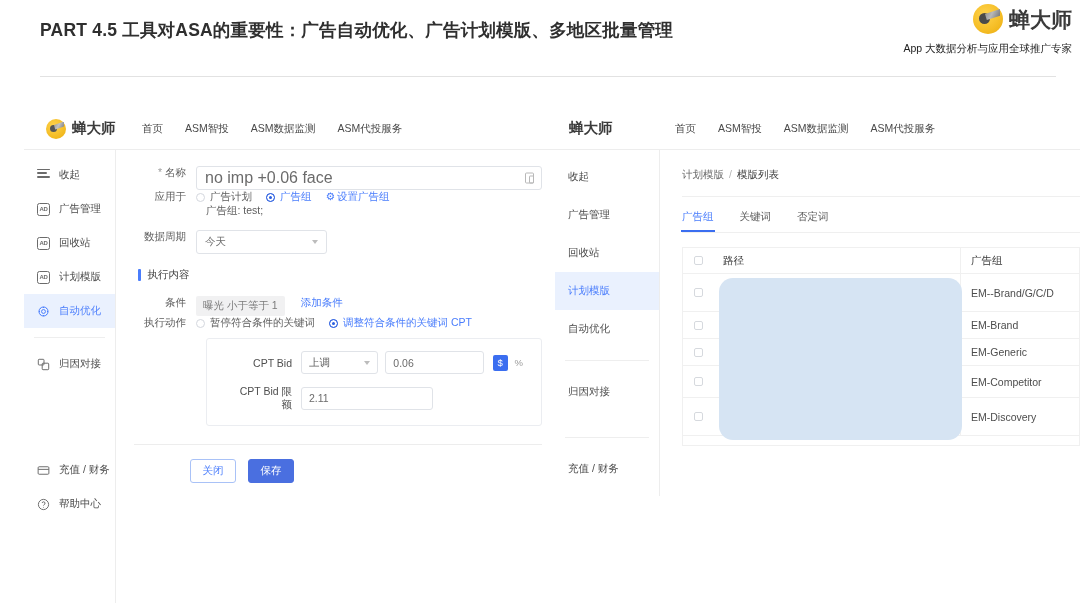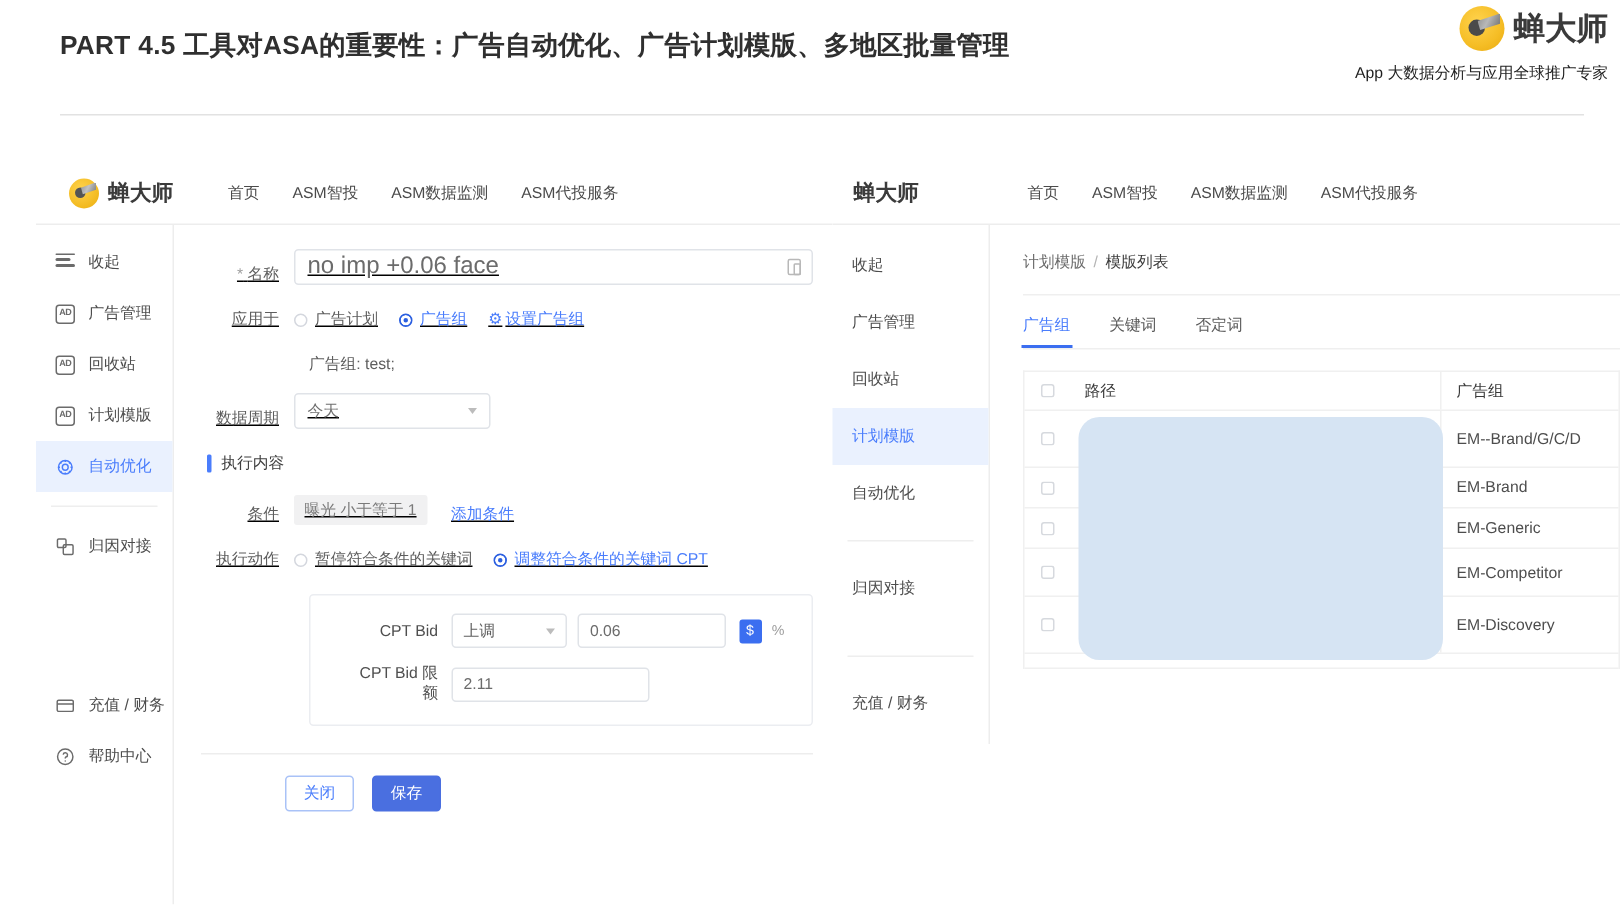--- a/index.html
+++ b/index.html
@@ -58,21 +58,21 @@
     width: 7px; height: 7px; border-radius: 50%; background: #555;
   }
   .logo-mini::after {
     content: ""; position: absolute; left: 8px; top: 3px;
     width: 10px; height: 8px;
     background: linear-gradient(115deg, #949494 0%, #c2c2c2 45%, #777 100%);
     clip-path: polygon(0% 45%, 100% 0%, 100% 62%, 12% 100%);
   }
   .shot-logo-wrap { display: flex; align-items: center; gap: 6px; }
   .shot-logo-text { font-size: 14.5px; font-weight: bold; color: #3b3b3b; }
-  .shot-nav { display: flex; align-items: center; gap: 22px; margin-left: 10px; }
+  .shot-nav { display: flex; align-items: center; gap: 22px; }
   .shot-nav-item { font-size: 10.5px; color: #4a4a4a; white-space: nowrap; cursor: pointer; }
 
   .shot-body { display: flex; height: calc(100% - 42px); }
   .side { width: 92px; flex: none; border-right: 1px solid #ededed; padding-top: 8px; background: #fff; }
   .side-item {
     display: flex; align-items: center; gap: 9px;
     height: 34px; padding-left: 13px; font-size: 10.5px; color: #4d4d4d;
     cursor: pointer; white-space: nowrap;
   }
   .side-item.active { background: #eaf1fe; color: #4a7dfc; }
@@ -89,21 +89,21 @@
     border: 1.2px solid currentColor; border-radius: 2.5px;
     font-size: 6px; line-height: 11px; text-align: center; font-weight: bold; letter-spacing: -.3px;
   }
   .ico-gear svg, .ico-link svg, .ico-card svg, .ico-help svg { display: block; }
 
   .side-rest { flex: 1; padding-top: 10px; }
 
   
   #shot-left { left: 24px; top: 108px; width: 532px; height: 495px; }
   .form-area { flex: 1; padding: 16px 14px 0 18px; overflow: hidden; }
-  .frow { display: flex; align-items: flex-end; margin-bottom: 16px; text-decoration: underline; }
+  .frow { display: flex; align-items: flex-start; margin-bottom: 0; }
   .flabel {
     width: 62px; flex: none; text-align: right; padding-right: 10px;
     font-size: 10.5px; color: #5e5e5e; white-space: nowrap;
   }
   .flabel .req { color: #9e9e9e; }
   .finput {
     flex: 1; height: 24px; border: 1px solid #e0e3e8; border-radius: 3px;
     background: #fff; display: flex; align-items: center; padding: 0 8px;
     font-size: 16px; color: #6b6b6b; position: relative;
   }

